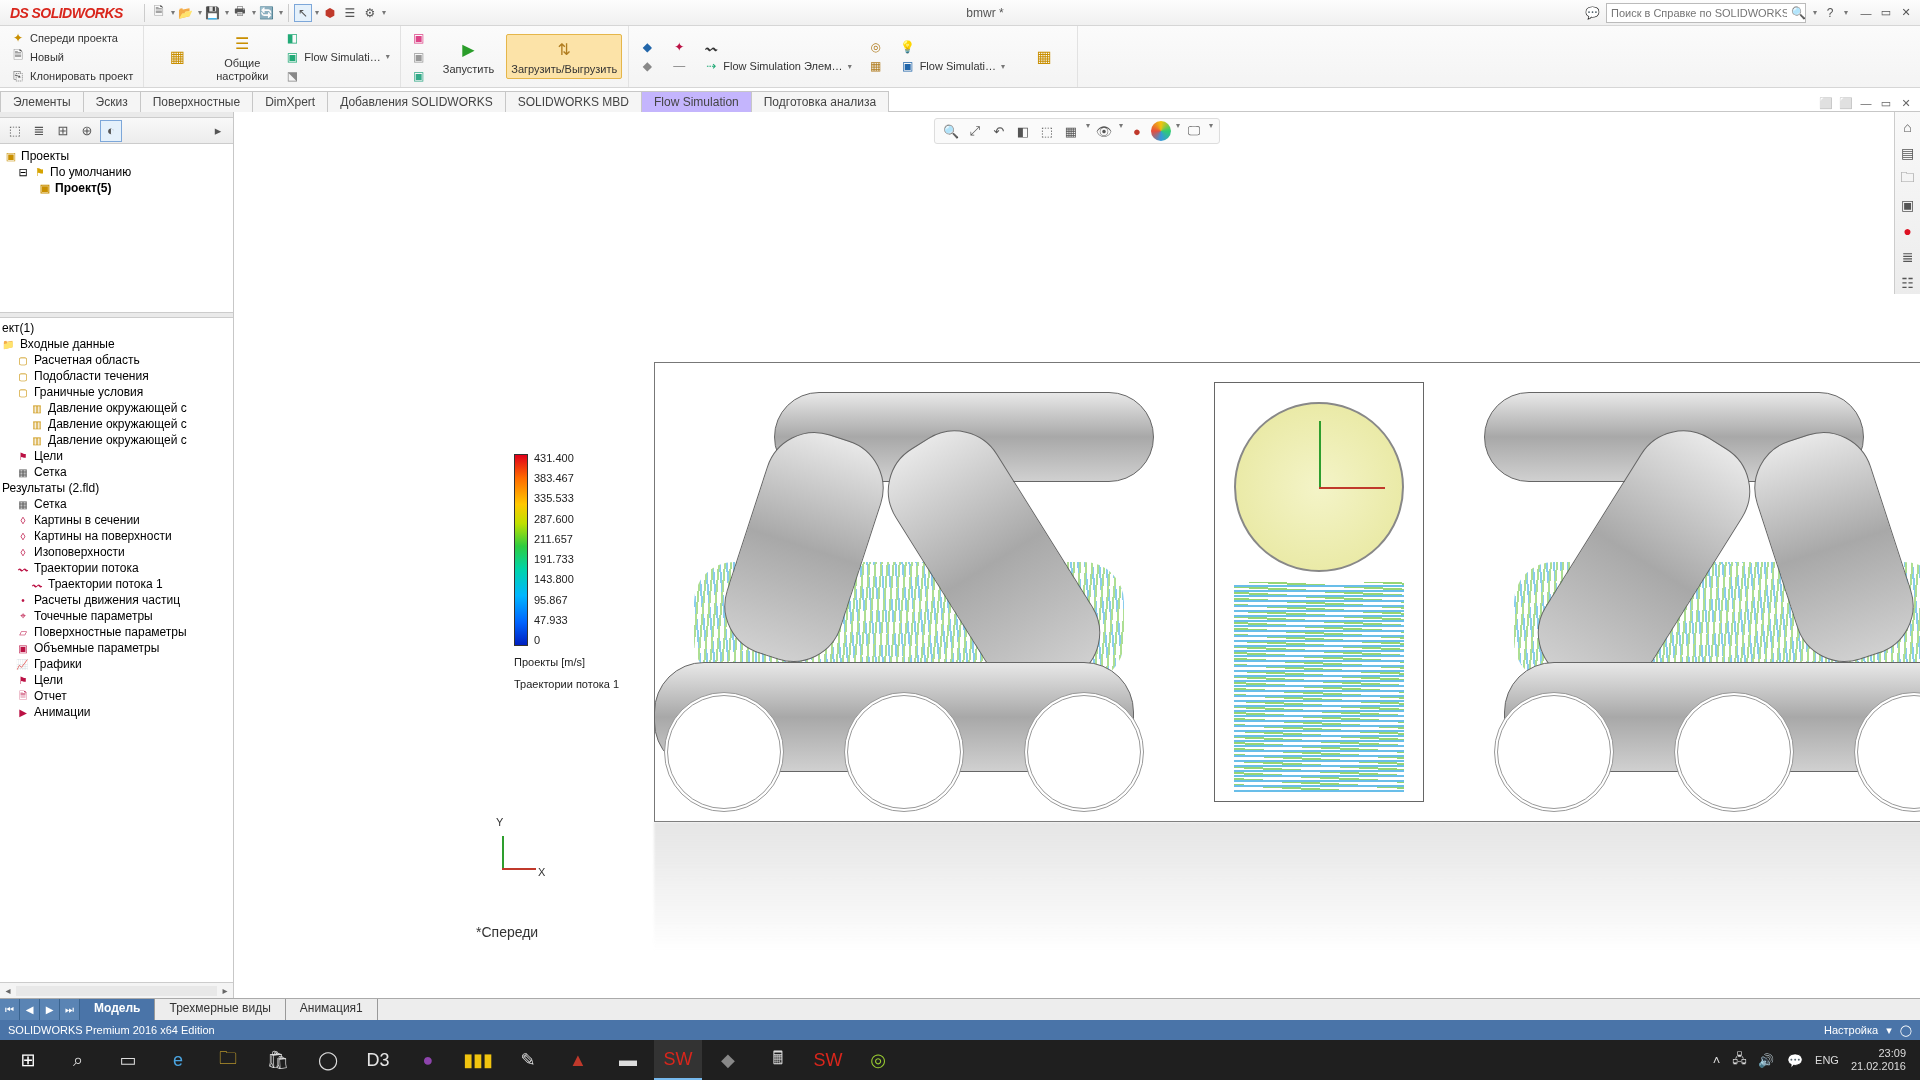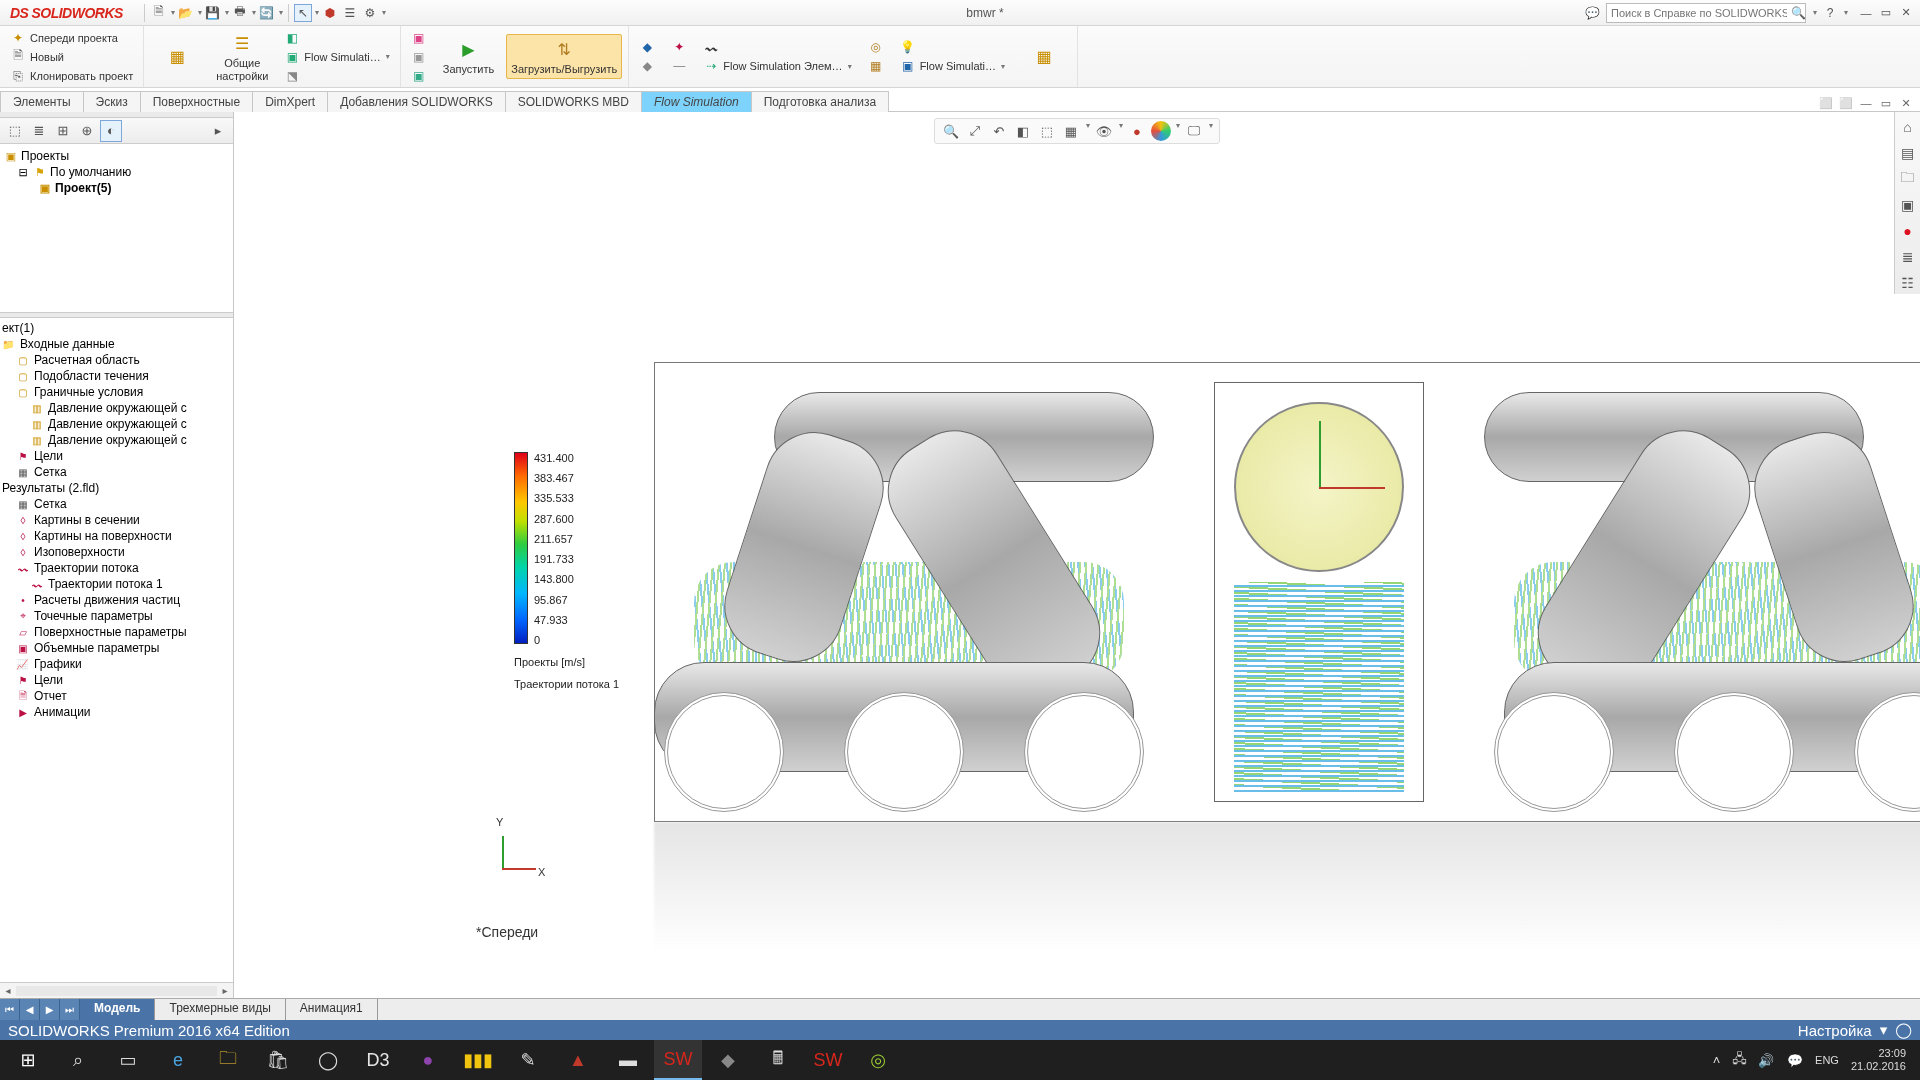--- a/index.html
+++ b/index.html
@@ -30,21 +30,21 @@
 .rbtn.active { background: #fce3a8; border: 1px solid #e5b64a; border-radius:2px; }
 .rbtn .ric { width:24px; height:24px; display:flex; align-items:center; justify-content:center; font-size:16px; }
 .rbtn-sm-col { display:flex; flex-direction:column; gap:1px;}
 .rbtn-sm { display:flex; align-items:center; gap:4px; padding:1px 4px; font-size:11px; color:#333; height:18px;}
 .rbtn-sm .ric-sm { width:16px; height:16px; font-size:12px; display:inline-flex; align-items:center; justify-content:center;}
 .rbtn-sm.disabled { color:#999; }
 
 
 .tabs-row { height: 24px; background:#fff; border-bottom:1px solid #c7c7c7; display:flex; align-items:flex-end; font-size:12px; position:relative;}
 .tab { padding: 3px 12px; border: 1px solid #c7c7c7; border-bottom:none; margin-right:-1px; background:#f5f5f5; color:#444; position:relative; top:1px;}
-.tab.active { background:#7dd3fc; font-weight:normal; z-index:1;font-style:italic;}
+.tab.active { background:#c4b5fd; font-weight:normal; z-index:1;}
 .tabs-right { margin-left:auto; display:flex; gap:4px; padding-right:6px; align-items:center;}
 .tabs-right span { width:16px; height:16px; font-size:11px; color:#666; display:inline-flex; align-items:center; justify-content:center;}
 
 
 .main { flex:1; display:flex; min-height:0;}
 .left-col { width: 234px; display:flex; flex-direction:column; border-right:1px solid #c7c7c7; }
 .panel-toolbar { height: 26px; background:linear-gradient(#f9f9f9,#ececec); border-bottom:1px solid #ccc; display:flex; align-items:center; gap:2px; padding:0 4px;}
 .panel-toolbar .pt-ic { width:22px; height:22px; display:flex; align-items:center; justify-content:center; font-size:13px; color:#555; border:1px solid transparent;}
 .panel-toolbar .pt-ic.sel { background:#e5f1fb; border-color:#7da7d9;}
 .panel-toolbar-spacer { flex:1; }
@@ -65,21 +65,21 @@
 .viewport { flex:1; position:relative; background:#fff; overflow:hidden;}
 .view-toolbar { position:absolute; top:6px; left:50%; transform:translateX(-50%); display:flex; gap:4px; background:rgba(250,250,250,0.9); border:1px solid #ddd; border-radius:3px; padding:2px 6px;}
 .view-toolbar .vt-ic { width:20px; height:20px; display:flex; align-items:center; justify-content:center; font-size:13px; color:#555;}
 
 .right-strip { position:absolute; right:0; top:0; width:26px; background:linear-gradient(#f9f9f9,#ececec); border-left:1px solid #ccc; display:flex; flex-direction:column; align-items:center; padding-top:4px; gap:4px;}
 .right-strip .rs-ic { width:22px; height:22px; display:flex; align-items:center; justify-content:center; font-size:14px; color:#555;}
 
 
 .legend { position:absolute; left:280px; top:340px; font-size:11px; color:#222;}
 .legend-bar { width:14px; height:192px; position:relative; background: linear-gradient(to bottom, #e0001a 0%, #ff6a00 12%, #ffc800 26%, #bfe000 36%, #2ecc40 48%, #00d4a8 60%, #00b6ff 74%, #0064ff 88%, #0020c0 100%); border:1px solid #333;}
-.legend-row { display:flex; align-items:flex-start;}
+.legend-row { display:flex; align-items:flex-end;}
 .legend-labels { display:flex; flex-direction:column; justify-content:space-between; height:194px; margin-left:6px; font-size:11px;}
 .legend-title { margin-top:10px; font-size:11px;}
 
 
 .model-stage { position:absolute; left:420px; top:250px; width:1330px; height:460px; }
 .bbox { position:absolute; inset:0; border:1px solid #777; }
 .pipe { position:absolute; background: linear-gradient(180deg,#e8e8e8,#a8a8a8,#d0d0d0); border:1px solid #666; border-radius: 50px; }
 .flow-layer { position:absolute; background:repeating-linear-gradient(95deg,#6bc43a 0 2px, transparent 2px 6px), repeating-linear-gradient(85deg,#2aa3e0 0 2px, transparent 2px 7px); opacity:0.55; border-radius:40px;}
 .circle-cap { position:absolute; background:#fff; border:4px double #999; border-radius:50%;}
 .center-box { position:absolute; border:1px solid #666; background:#fff;}
@@ -96,21 +96,21 @@
 
 
 .doc-tabs { height:22px; background:#ededed; border-top:1px solid #aaa; display:flex; align-items:stretch; font-size:12px;}
 .doc-tabs .dt-nav { display:flex;}
 .doc-tabs .dt-nav span { width:20px; display:flex; align-items:center; justify-content:center; background:#5a84b4; color:#fff; border-right:1px solid #3a6490; font-size:10px;}
 .doc-tab { padding: 2px 14px; border-right:1px solid #999; background:#ededed; color:#333;}
 .doc-tab.active { background:#4a74a8; color:#fff; font-weight:bold;}
 .doc-tabs-fill { flex:1; }
 
 
-.statusbar { height:20px; background:#4a74a8; color:#fff; font-size:15px; display:flex; align-items:center; padding:0 8px;}
+.statusbar { height:20px; background:#4a74a8; color:#fff; font-size:11px; display:flex; align-items:center; padding:0 8px;}
 .statusbar .sb-right { margin-left:auto; display:flex; align-items:center; gap:8px;}
 
 
 .taskbar { height:40px; background:#1f1f1f; display:flex; align-items:center; padding:0 4px; gap:2px;}
 .taskbar .tb-ic { width:48px; height:40px; display:flex; align-items:center; justify-content:center; color:#ddd; font-size:18px;}
 .taskbar .tb-ic.start { color:#fff;}
 .taskbar .tb-ic.active { border-bottom:2px solid #76b9ed; background:#333;}
 .taskbar-right { margin-left:auto; display:flex; align-items:center; color:#ddd; font-size:11px; gap:12px; padding-right:10px;}
 .taskbar-right .clock { text-align:right; line-height:1.2;}
 .tray-ic { font-size:13px; }

